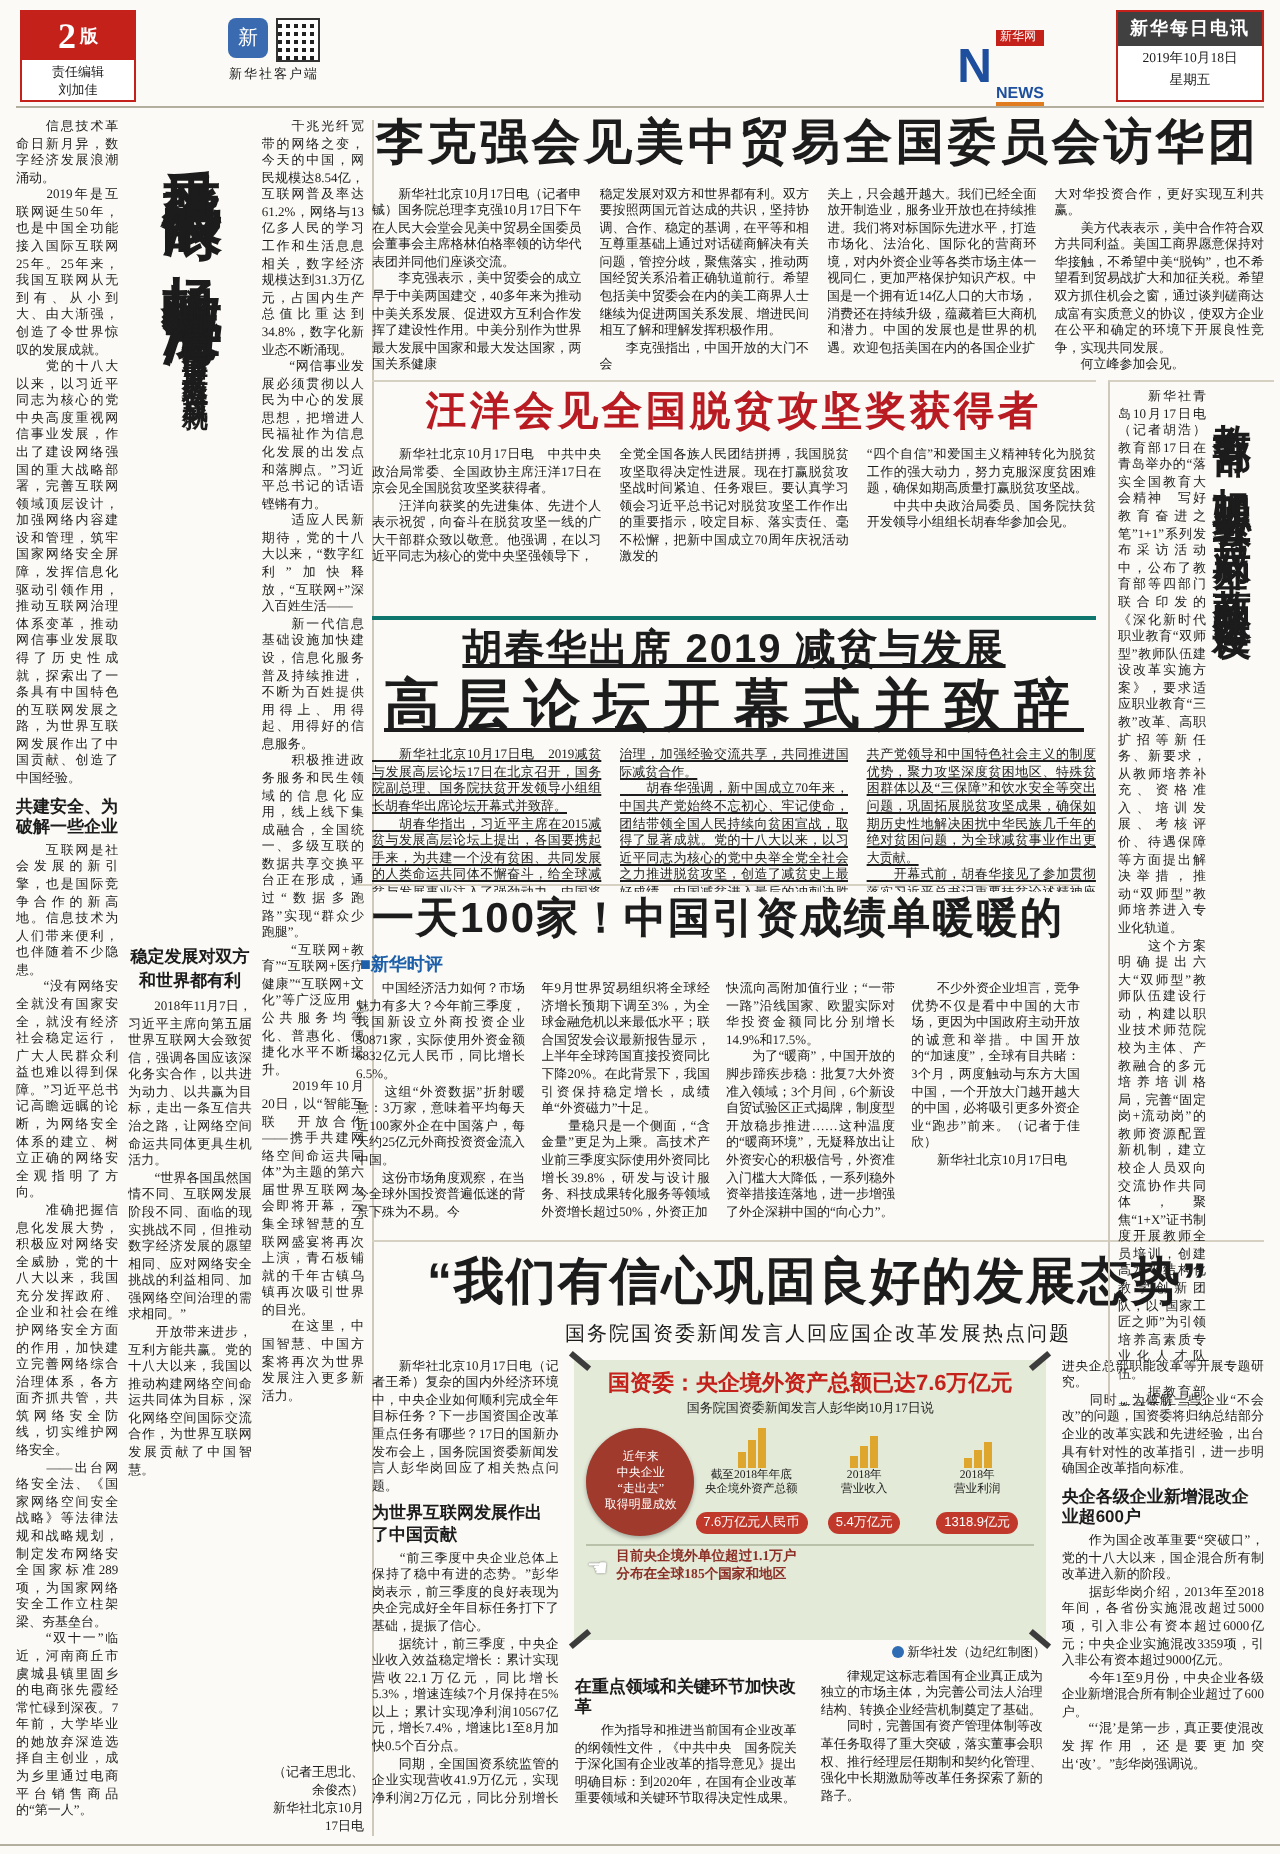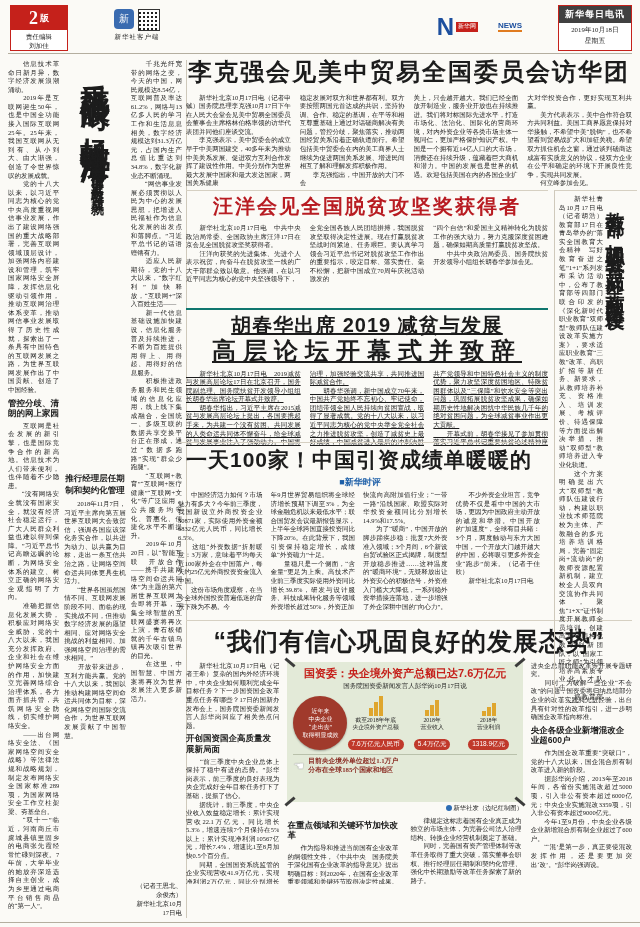--- a/index.html
+++ b/index.html
@@ -20,21 +20,21 @@
            display:flex;align-items:center;justify-content:center;font-family:"Liberation Sans",sans-serif;}
   .qricon{width:20px;height:20px;background:
       repeating-linear-gradient(0deg,#111 0 2px,#fff 2px 4px),
       repeating-linear-gradient(90deg,#111 0 2px,#fff 2px 4px);background-blend-mode:screen;border:1px solid #333;}
   .qrzone .cap{font-size:6.5px;letter-spacing:1px;margin-top:2px;}
   .sectiontitle{position:absolute;left:0;right:0;top:4px;text-align:center;color:#c5211b;
                 font-size:32px;font-weight:bold;letter-spacing:30px;text-indent:30px;
                 font-family:"Liberation Serif",serif;}
   .newslogo{position:absolute;right:110px;top:10px;display:flex;align-items:center;gap:2px;}
   .newslogo .n{font-family:"Liberation Sans",sans-serif;font-weight:900;font-size:24px;color:#1d4f9e;line-height:1;}
-  .newslogo .stack{display:flex;flex-direction:row;line-height:1;gap:20px;}
+  .newslogo .stack{display:flex;flex-direction:column;line-height:1;gap:20px;}
   .newslogo .xh{background:#c5211b;color:#fff;font-size:6px;padding:1px 2px;font-family:"Liberation Sans",sans-serif;}
   .newslogo .news{font-size:8px;font-weight:bold;color:#1d4f9e;font-family:"Liberation Sans",sans-serif;
                   border-bottom:2px solid #e07b1f;}
   .mastbox{position:absolute;right:0;top:0;width:72px;height:44px;border:1px solid #c5211b;background:#fff;}
   .mastbox .band{background:#404040;color:#fff;height:17px;display:flex;align-items:center;justify-content:center;
                  font-size:9px;font-weight:bold;letter-spacing:1px;}
   .mastbox .date{font-size:6.8px;text-align:center;line-height:1.6;padding-top:2px;}
   
   .bt{font-size:6.5px;line-height:1.32;text-align:justify;white-space:pre-line;overflow:hidden;}
   .ih{font-family:"Liberation Sans",sans-serif;font-weight:bold;font-size:8.5px;line-height:1.25;
@@ -54,25 +54,25 @@
   .cart{position:absolute;overflow:hidden;}
   .hl{font-family:"Liberation Sans",sans-serif;font-weight:900;text-align:center;line-height:1.15;}
   #keqiang{left:186px;top:58px;width:446px;height:128px;}
   #keqiang .hl{font-size:24px;letter-spacing:2px;}
   #keqiang .cols{margin-top:8px;height:86px;column-count:4;column-gap:9px;}
   #wang{left:186px;top:190px;width:362px;height:115px;border-top:1px solid #d6d0c2;padding-top:4px;}
   #wang .hl{font-size:20px;color:#b81c22;letter-spacing:2px;font-family:"Liberation Serif",serif;font-weight:bold;}
   #wang .cols{margin-top:6px;height:78px;column-count:3;column-gap:9px;}
   #hu{left:186px;top:308px;width:362px;height:132px;border-top:2px solid #0f766e;padding-top:4px;text-decoration:underline;}
   #hu .hl{font-size:20px;letter-spacing:1px;}
-  #hu .hl2{font-size:24px;letter-spacing:7px;}
+  #hu .hl2{font-size:28px;letter-spacing:7px;}
   #hu .cols{margin-top:5px;height:72px;column-count:3;column-gap:9px;}
   #invest{left:178px;top:442px;width:362px;height:176px;border-top:1px solid #d6d0c2;padding-top:5px;}
   #invest .hl{font-size:21px;letter-spacing:1px;}
-  #invest .tag{color:#1d5fa8;font-family:Liberation Serif, serif;font-weight:bold;font-size:9px;margin:4px 0 2px 2px;text-align:center;}
+  #invest .tag{color:#1d5fa8;font-family:Liberation Serif, serif;font-weight:bold;font-size:9px;margin:4px 0 2px 2px;}
   #invest .cols{height:126px;column-count:4;column-gap:8px;}
   
   #soe{left:186px;top:620px;width:446px;height:300px;border-top:1px solid #d6d0c2;padding-top:6px;}
   #soe .hl{font-size:25px;letter-spacing:1px;}
   #soe .sub{text-align:center;font-size:10px;margin-top:4px;letter-spacing:1px;}
   #soe .body{display:flex;gap:8px;margin-top:6px;height:222px;}
   #soe .c1{width:96px;overflow:hidden;}
   #soe .mid{width:242px;display:flex;flex-direction:column;}
   #soe .c4{width:104px;overflow:hidden;}
   .infobox{position:relative;background:#e3ead8;height:140px;flex:none;padding:4px 6px;box-sizing:border-box;}
@@ -146,33 +146,33 @@
         <div>星期五</div>
       </div>
     </div>
   </div>
 
   <div id="left-art">
     <div class="col">
       <div class="bt">　　信息技术革命日新月异，数字经济发展浪潮涌动。
 　　2019年是互联网诞生50年，也是中国全功能接入国际互联网25年。25年来，我国互联网从无到有、从小到大、由大渐强，创造了令世界惊叹的发展成就。
 　　党的十八大以来，以习近平同志为核心的党中央高度重视网信事业发展，作出了建设网络强国的重大战略部署，完善互联网领域顶层设计，加强网络内容建设和管理，筑牢国家网络安全屏障，发挥信息化驱动引领作用，推动互联网治理体系变革，推动网信事业发展取得了历史性成就，探索出了一条具有中国特色的互联网发展之路，为世界互联网发展作出了中国贡献、创造了中国经验。</div>
-      <div class="ih">管控分歧、清朗的网上家园</div>
+      <div class="ih">共建安全、为破解一些企业</div>
       <div class="bt">　　互联网是社会发展的新引擎，也是国际竞争合作的新高地。信息技术为人们带来便利，也伴随着不少隐患。
 　　“没有网络安全就没有国家安全，就没有经济社会稳定运行，广大人民群众利益也难以得到保障。”习近平总书记高瞻远瞩的论断，为网络安全体系的建立、树立正确的网络安全观指明了方向。
 　　准确把握信息化发展大势，积极应对网络安全威胁，党的十八大以来，我国充分发挥政府、企业和社会在维护网络安全方面的作用，加快建立完善网络综合治理体系，各方面齐抓共管，共筑网络安全防线，切实维护网络安全。
 　　——出台网络安全法、《国家网络空间安全战略》等法律法规和战略规划，制定发布网络安全国家标准289项，为国家网络安全工作立柱架梁、夯基垒台。</div>
       <div class="bt">　　“双十一”临近，河南商丘市虞城县镇里固乡的电商张先霞经常忙碌到深夜。7年前，大学毕业的她放弃深造选择自主创业，成为乡里通过电商平台销售商品的“第一人”。</div>
     </div>
     <div class="colmid">
       <div class="vzone">
         <span class="vhead">乘风破浪时　扬帆济沧海</span>
         <span class="vsub">党的十八大以来我国网信事业发展取得新成就</span>
       </div>
-      <div class="centerh">推行经理层任期制和契约化管理</div>
+      <div class="centerh">稳定发展对双方和世界都有利</div>
       <div class="bt" style="flex:1">　　2018年11月7日，习近平主席向第五届世界互联网大会致贺信，强调各国应该深化务实合作，以共进为动力、以共赢为目标，走出一条互信共治之路，让网络空间命运共同体更具生机活力。
 　　“世界各国虽然国情不同、互联网发展阶段不同、面临的现实挑战不同，但推动数字经济发展的愿望相同、应对网络安全挑战的利益相同、加强网络空间治理的需求相同。”
 　　开放带来进步，互利方能共赢。党的十八大以来，我国以推动构建网络空间命运共同体为目标，深化网络空间国际交流合作，为世界互联网发展贡献了中国智慧。</div>
     </div>
     <div class="col">
       <div class="bt" style="height:820px">　　千兆光纤宽带的网络之变，今天的中国，网民规模达8.54亿，互联网普及率达61.2%，网络与13亿多人民的学习工作和生活息息相关，数字经济规模达到31.3万亿元，占国内生产总值比重达到34.8%，数字化新业态不断涌现。
 　　“网信事业发展必须贯彻以人民为中心的发展思想，把增进人民福祉作为信息化发展的出发点和落脚点。”习近平总书记的话语铿锵有力。
 　　适应人民新期待，党的十八大以来，“数字红利”加快释放，“互联网+”深入百姓生活——
 　　新一代信息基础设施加快建设，信息化服务普及持续推进，不断为百姓提供用得上、用得起、用得好的信息服务。
 　　积极推进政务服务和民生领域的信息化应用，线上线下集成融合，全国统一、多级互联的数据共享交换平台正在形成，通过“数据多跑路”实现“群众少跑腿”。
@@ -233,24 +233,25 @@
 　　量稳只是一个侧面，“含金量”更足为上乘。高技术产业前三季度实际使用外资同比增长39.8%，研发与设计服务、科技成果转化服务等领域外资增长超过50%，外资正加</div>
       <div class="bt">快流向高附加值行业；“一带一路”沿线国家、欧盟实际对华投资金额同比分别增长14.9%和17.5%。
 　　为了“暖商”，中国开放的脚步蹄疾步稳：批复7大外资准入领域；3个月间，6个新设自贸试验区正式揭牌，制度型开放稳步推进……这种温度的“暖商环境”，无疑释放出让外资安心的积极信号，外资准入门槛大大降低，一系列稳外资举措接连落地，进一步增强了外企深耕中国的“向心力”。</div>
       <div class="bt">　　不少外资企业坦言，竞争优势不仅是看中中国的大市场，更因为中国政府主动开放的诚意和举措。中国开放的“加速度”，全球有目共睹：3个月，两度触动与东方大国中国，一个开放大门越开越大的中国，必将吸引更多外资企业“跑步”前来。（记者于佳欣）
 　　新华社北京10月17日电</div>
     </div>
   </div>
 
   <div id="soe" class="cart">
     <div class="hl">“我们有信心巩固良好的发展态势”</div>
+    <div class="sub">国务院国资委新闻发言人回应国企改革发展热点问题</div>
     <div class="body">
       <div class="c1">
         <div class="bt">　　新华社北京10月17日电（记者王希）复杂的国内外经济环境中，中央企业如何顺利完成全年目标任务？下一步国资国企改革重点任务有哪些？17日的国新办发布会上，国务院国资委新闻发言人彭华岗回应了相关热点问题。</div>
-        <div class="ih">开创国资国企高质量发展新局面</div>
+        <div class="ih">为世界互联网发展作出了中国贡献</div>
         <div class="bt">　　“前三季度中央企业总体上保持了稳中有进的态势。”彭华岗表示，前三季度的良好表现为央企完成好全年目标任务打下了基础，提振了信心。
 　　据统计，前三季度，中央企业收入效益稳定增长：累计实现营收22.1万亿元，同比增长5.3%，增速连续7个月保持在5%以上；累计实现净利润10567亿元，增长7.4%，增速比1至8月加快0.5个百分点。
 　　同期，全国国资系统监管的企业实现营收41.9万亿元，实现净利润2万亿元，同比分别增长7.4%和8.9%。
 　　“我们有信心应对各种风险挑战，巩固良好的发展态势，全面完成今年的各项任务，开创国资国企高质量发展的新局面。”</div>
       </div>
       <div class="mid">
         <div class="infobox">
           <span class="pin tl"></span>
           <span class="pin tr"></span>
           <span class="pin bl"></span>

